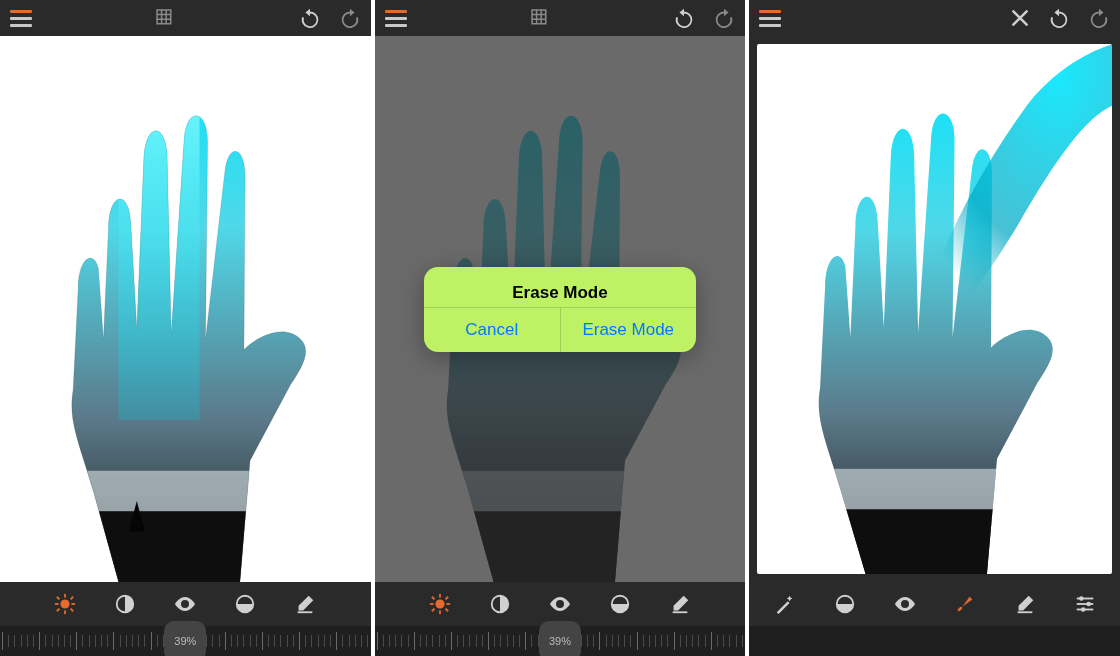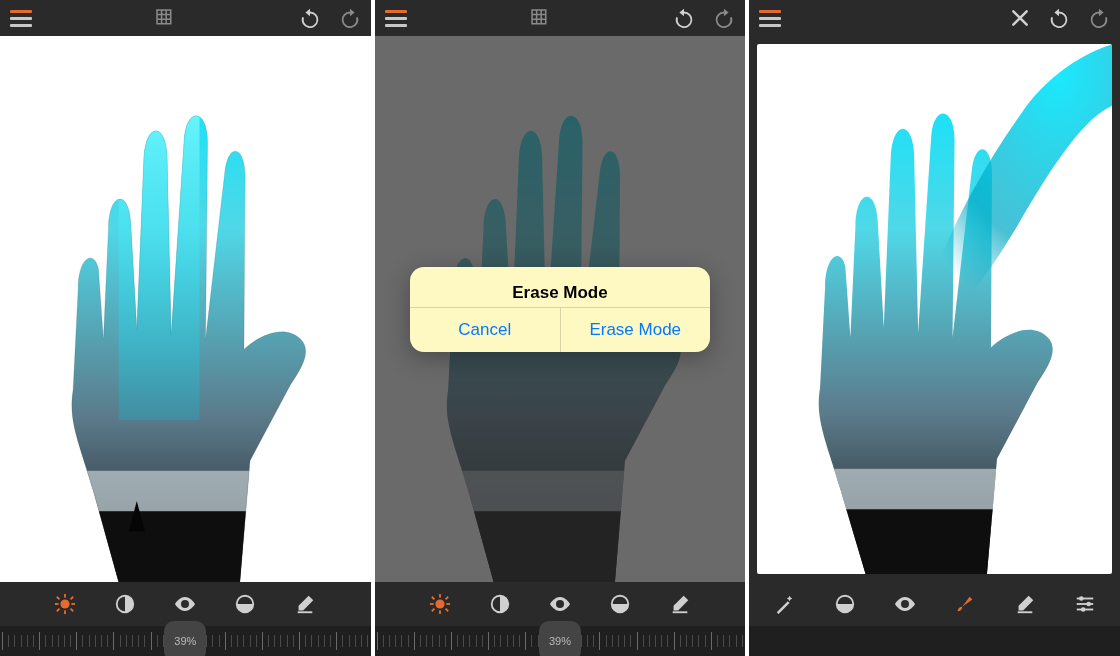--- a/index.html
+++ b/index.html
@@ -31,21 +31,21 @@
   .tools{height:44px;background:#2a2a2a;display:flex;align-items:center;justify-content:center;gap:34px;}
   .tools .tool{width:26px;height:26px;display:flex;align-items:center;justify-content:center;}
   
   .ruler{height:30px;background:#1f1f1f;position:relative;display:flex;align-items:center;justify-content:center;}
   .ruler .ticks{position:absolute;inset:0;display:flex;justify-content:space-between;align-items:center;padding:0 2px;}
   .ruler .ticks span{display:block;width:1px;height:12px;background:#4a4a4a;}
   .ruler .ticks span.major{height:18px;background:#6a6a6a;}
   .ruler .pill{position:relative;background:#444;color:#bbb;font-size:11px;padding:14px 10px;border-radius:10px;z-index:2;}
   
   .overlay{position:absolute;inset:0;top:36px;bottom:74px;background:rgba(0,0,0,0.35);display:flex;align-items:center;justify-content:center;}
-  .dialog{width:300px;background:#fef9c3;border-radius:14px;overflow:hidden;color:#000;box-shadow:0 6px 24px rgba(0,0,0,0.3);}
+  .dialog{width:272px;background:#bef264;border-radius:14px;overflow:hidden;color:#000;box-shadow:0 6px 24px rgba(0,0,0,0.3);}
   .dialog .title{text-align:center;font-weight:600;font-size:17px;margin:16px 16px 4px;}
   .dialog .msg{text-align:center;font-size:13px;color:#111;margin:0 20px 16px;line-height:1.35;}
   .dialog .row{display:flex;border-top:1px solid rgba(0,0,0,0.15);}
   .dialog .btn{flex:1;text-align:center;padding:12px 12px;font-size:17px;color:#007aff;}
   .dialog .btn+.btn{border-left:1px solid rgba(0,0,0,0.15);}
   
   .p2 .canvas.dim::after{content:"";position:absolute;inset:0;background:rgba(90,90,90,0.55);pointer-events:none;}
 </style>
 </head>
 <body>

